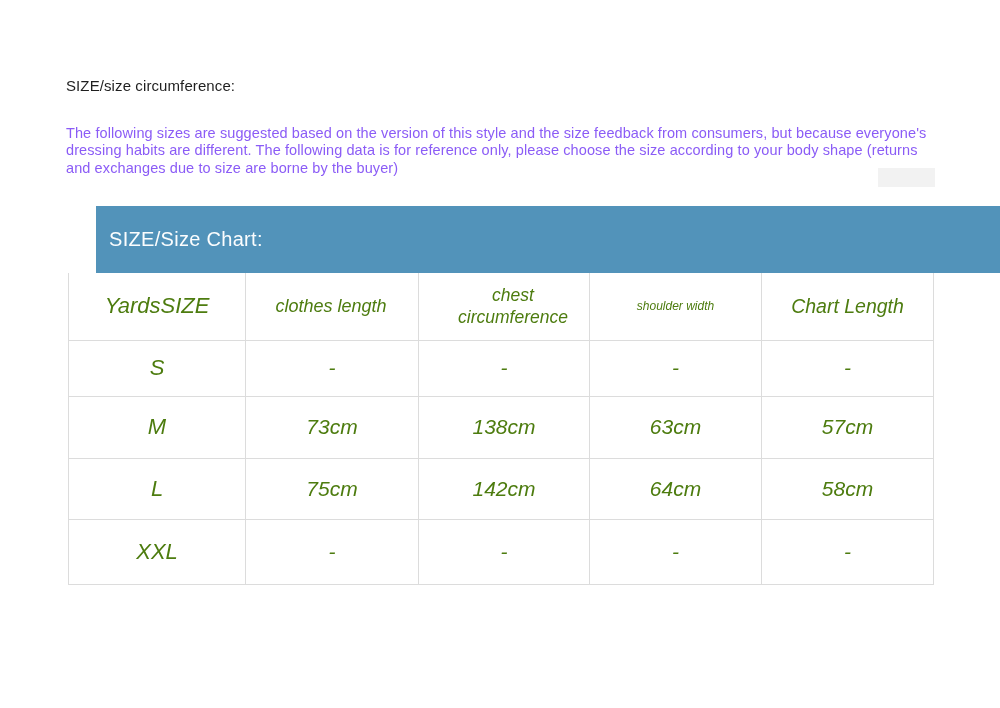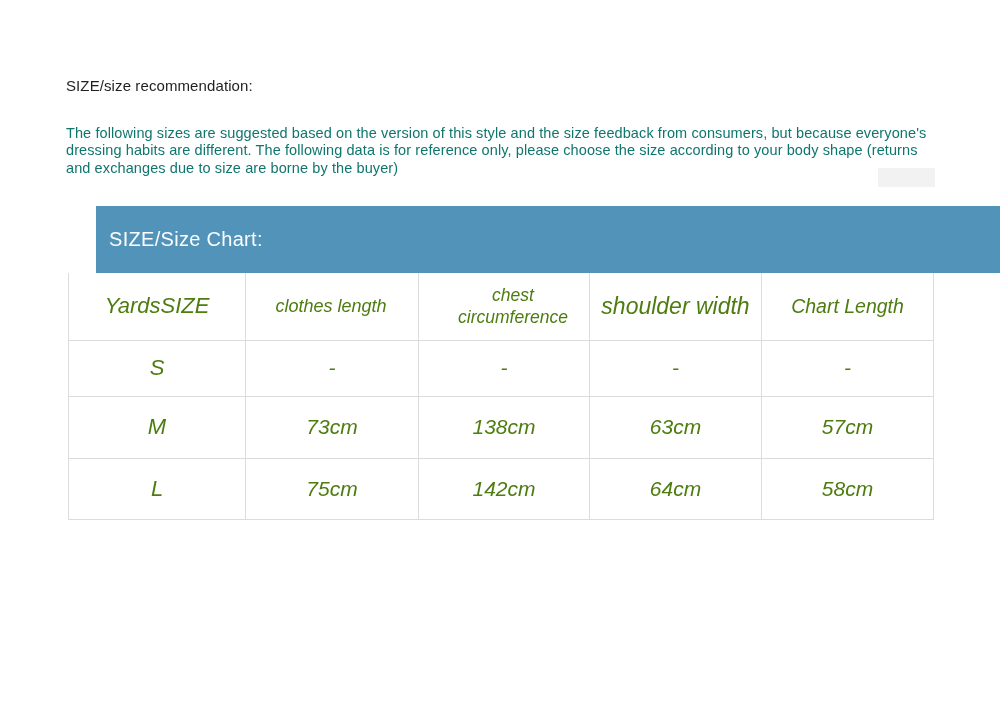--- a/index.html
+++ b/index.html
@@ -23,21 +23,21 @@
     color: #1f1f1f;
     letter-spacing: 0.1px;
   }
   .size-disclaimer {
     position: absolute;
     left: 66px;
     top: 125px;
     width: 872px;
     font-size: 14.5px;
     line-height: 17.4px;
-    color: #0f766e;
+    color: #8b5cf6;
     letter-spacing: 0.1px;
   }
   .watermark-smudge {
     position: absolute;
     left: 878px;
     top: 168px;
     width: 57px;
     height: 19px;
     background: #ededed;
     opacity: 0.7;
@@ -86,32 +86,32 @@
   table.size-chart tr.row-m        { height: 62px; }
   table.size-chart tr.row-l        { height: 61px; }
   table.size-chart tr.row-xl       { height: 61px; }
   table.size-chart tr.row-xxl      { height: 65px; }
 
   .h-yards   { font-size: 22px; color: #2a2a2a; }
   .h-clothes { font-size: 18px; text-align: right; }
   .h-clothes span { display: inline-block; padding-right: 2px; }
   .h-chest   { font-size: 17.5px; text-align: left; }
   .h-chest span { display: inline-block; width: 132px; margin-left: 18px; text-align: center; line-height: 22px; }
-  .h-shoulder{ font-size: 23px; }
+  .h-shoulder{ font-size: 12px; }
   .h-sleeve  { font-size: 19.5px; }
 
   .size-cell  { font-size: 22px; color: #3c3c3c; }
   .value-cell { font-size: 21px; color: #4b4b4b; }
 </style>
 </head>
 <body>
 
 <div class="page">
 
-  <div class="page-title">SIZE/size recommendation:</div>
+  <div class="page-title">SIZE/size circumference:</div>
 
   <div class="size-disclaimer">The following sizes are suggested based on the version of this style and the size feedback from consumers, but because everyone's dressing habits are different. The following data is for reference only, please choose the size according to your body shape (returns and exchanges due to size are borne by the buyer)</div>
 
   <div class="watermark-smudge"></div>
 
   <div class="chart-banner">
     <span class="banner-title">SIZE/Size Chart:</span>
   </div>
 
   <table class="size-chart">
@@ -153,16 +153,23 @@
 
       <tr class="row-l">
         <td class="size-cell">L</td>
         <td class="value-cell">75cm</td>
         <td class="value-cell">142cm</td>
         <td class="value-cell">64cm</td>
         <td class="value-cell">58cm</td>
       </tr>
 
 
+      <tr class="row-xxl">
+        <td class="size-cell">XXL</td>
+        <td class="value-cell">-</td>
+        <td class="value-cell">-</td>
+        <td class="value-cell">-</td>
+        <td class="value-cell">-</td>
+      </tr>
     </tbody>
   </table>
 
 </div>
 
 </body></html>

